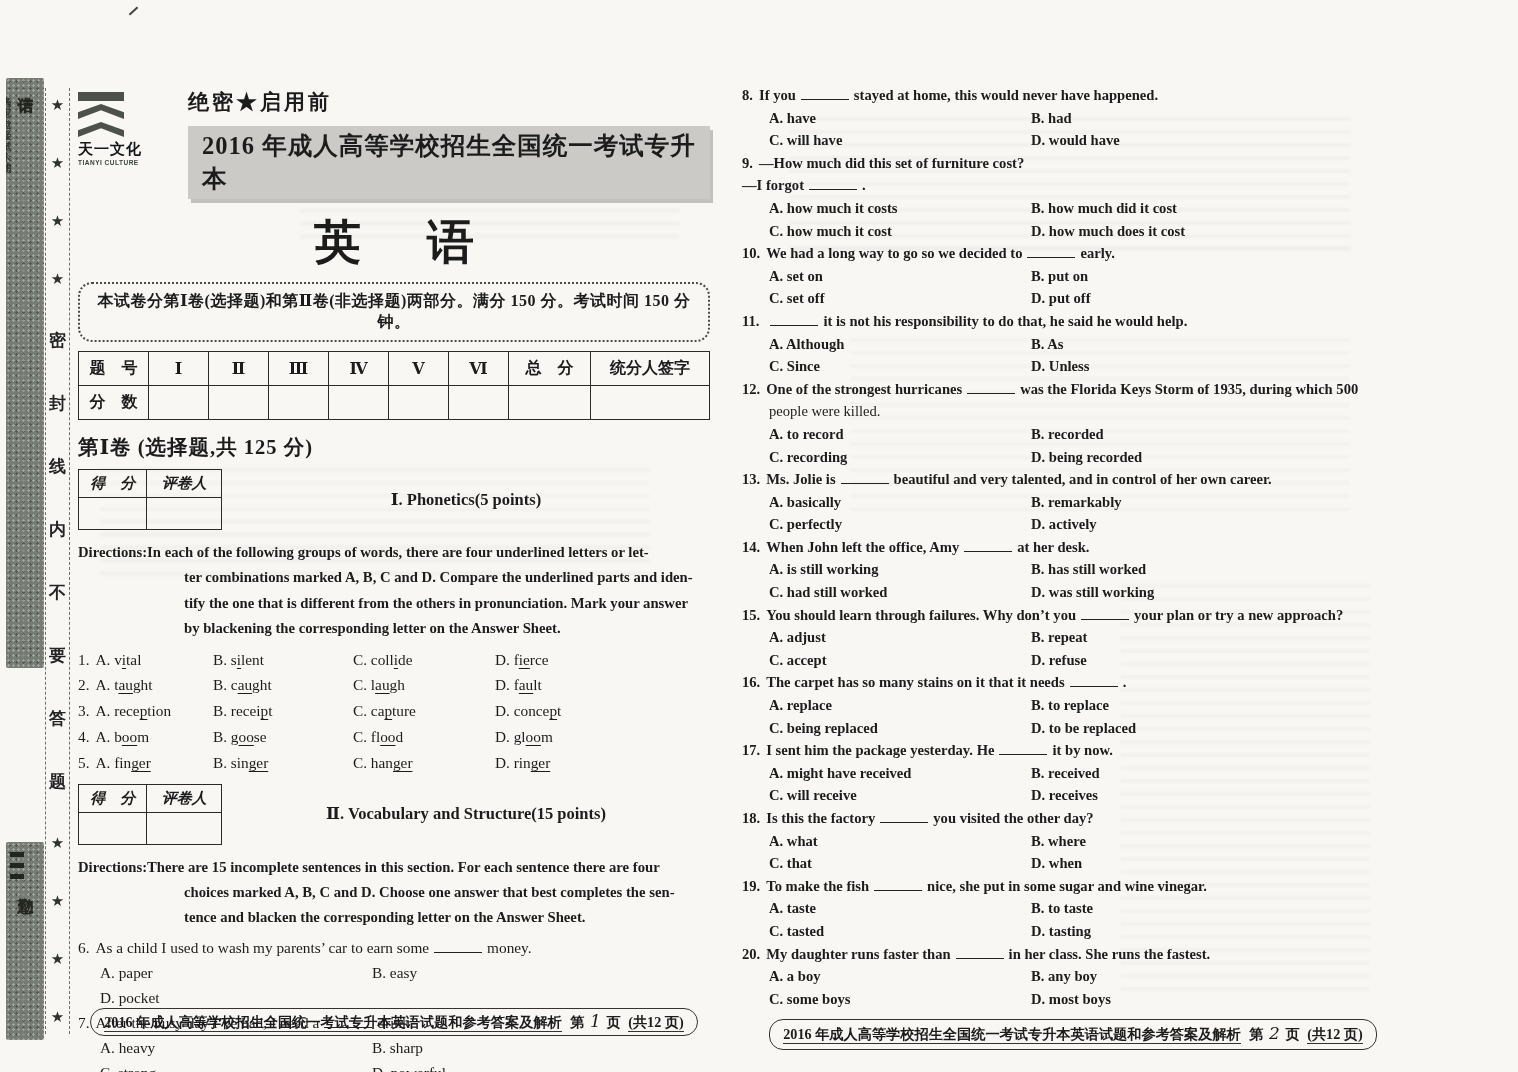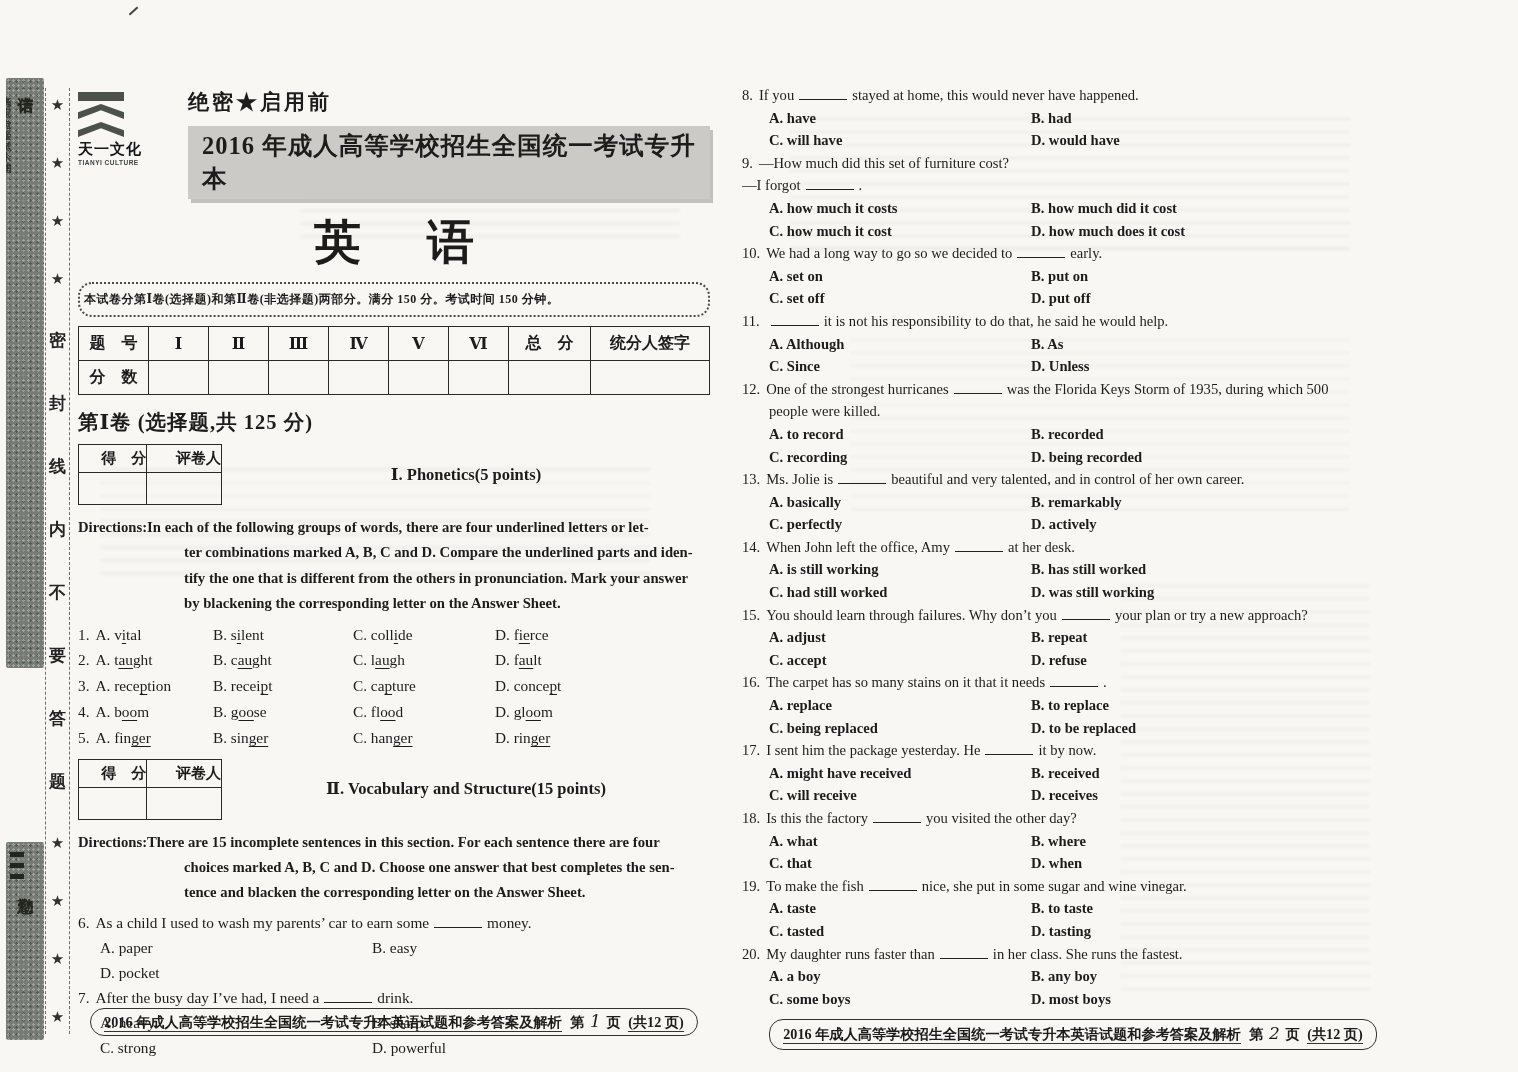--- a/index.html
+++ b/index.html
@@ -36,51 +36,51 @@
   .logo-bar{width:46px;height:9px;background:#4c514b;margin-bottom:3px;}
   .chev{width:46px;height:15px;background:#4c514b;margin-bottom:3px;
         clip-path:polygon(0 100%,0 55%,50% 0,100% 55%,100% 100%,50% 42%);}
   .logo-name{font-weight:bold;font-size:15px;letter-spacing:1px;color:#14161a;white-space:nowrap;}
   .logo-sub{font-size:6.5px;letter-spacing:.5px;color:#3c4240;font-family:"Liberation Sans",sans-serif;font-weight:bold;}
   .head-right{flex:1;padding-left:18px;}
   .secrecy{font-size:21px;font-weight:bold;letter-spacing:3px;}
   .exam-title{margin-top:10px;display:inline-block;background:#cbcac6;box-shadow:3px 4px 0 rgba(150,150,145,.55);
               padding:3px 14px 4px;font-size:24.5px;font-weight:bold;letter-spacing:1px;}
   .subject{text-align:center;font-size:47px;font-weight:bold;letter-spacing:66px;padding-left:66px;margin:12px 0 8px;}
-  .notice{border:2px dotted #4a4a4a;border-radius:14px;padding:7px 4px;
-          font-size:12px;font-weight:600;letter-spacing:.5px;}
+  .notice{border:2px dotted #4a4a4a;border-radius:14px;padding:7px 4px;text-align:center;
+          font-size:16px;font-weight:600;letter-spacing:.5px;}
   
   table.score{border-collapse:collapse;width:100%;margin-top:9px;table-layout:fixed;}
   table.score td{border:1.7px solid #2a2a2a;height:33px;text-align:center;font-size:16px;font-weight:600;padding:0;}
   td.sig{font-size:14.5px;}
   .vol-heading{font-size:20.5px;font-weight:bold;margin:13px 0 6px;letter-spacing:1px;}
   
   .sec-head{display:flex;align-items:center;margin-top:8px;}
   table.grader{border-collapse:collapse;flex:0 0 144px;}
-  table.grader td{border:1.7px solid #2a2a2a;text-align:right;font-size:15px;font-weight:600;padding:0;}
+  table.grader td{border:1.7px solid #2a2a2a;text-align:center;font-size:15px;font-weight:600;padding:0;font-style:italic;}
   .g-c1{width:64px;height:27px;} .g-c2{width:70px;}
   .g-empty{height:31px;}
   .sec-title{flex:1;text-align:center;font-weight:bold;font-size:16.5px;}
   
   .directions{margin-top:10px;font-weight:bold;font-size:14.7px;line-height:25.4px;}
   .dline{white-space:nowrap;}
   .dline.cont{padding-left:106px;}
   .dlabel{padding-right:0;}
   
   .phon{margin-top:5px;font-size:15.3px;line-height:25.8px;}
   .phon-row{display:grid;grid-template-columns:135px 140px 142px 1fr;}
   .u{text-decoration:underline;text-decoration-thickness:1px;text-underline-offset:3px;}
   .qnum{padding-right:6px;}
   
   .qlist1{margin-top:4px;font-size:15.3px;line-height:25px;}
   .q{margin:0;}
   .page1 .q{padding-left:22px;}
   .page2 .q{padding-left:27px;}
   .qline{text-indent:-22px;white-space:nowrap;}
-  .page2 .qline{text-indent:-27px;}
+  .page2 .qline{text-indent:-27px;font-weight:bold;}
   .qcont{text-indent:0;white-space:nowrap;}
   .opts{display:grid;}
   .page1 .opts{grid-template-columns:272px 1fr;}
   .page2 .opts{grid-template-columns:262px 1fr;font-weight:bold;}
   .blank{display:inline-block;width:48px;height:.95em;border-bottom:1.3px solid #222;margin:0 5px;}
   
   .footer-wrap{position:absolute;bottom:0;left:0;right:0;text-align:center;}
   .footer-pill{display:inline-block;border:1.4px solid #333;border-radius:14px;padding:2px 13px 3px;font-size:14.2px;white-space:nowrap;}
   .f-text{font-weight:600;border-bottom:1px solid #333;padding-bottom:1px;}
   .f-page{font-weight:600;margin-left:5px;}

